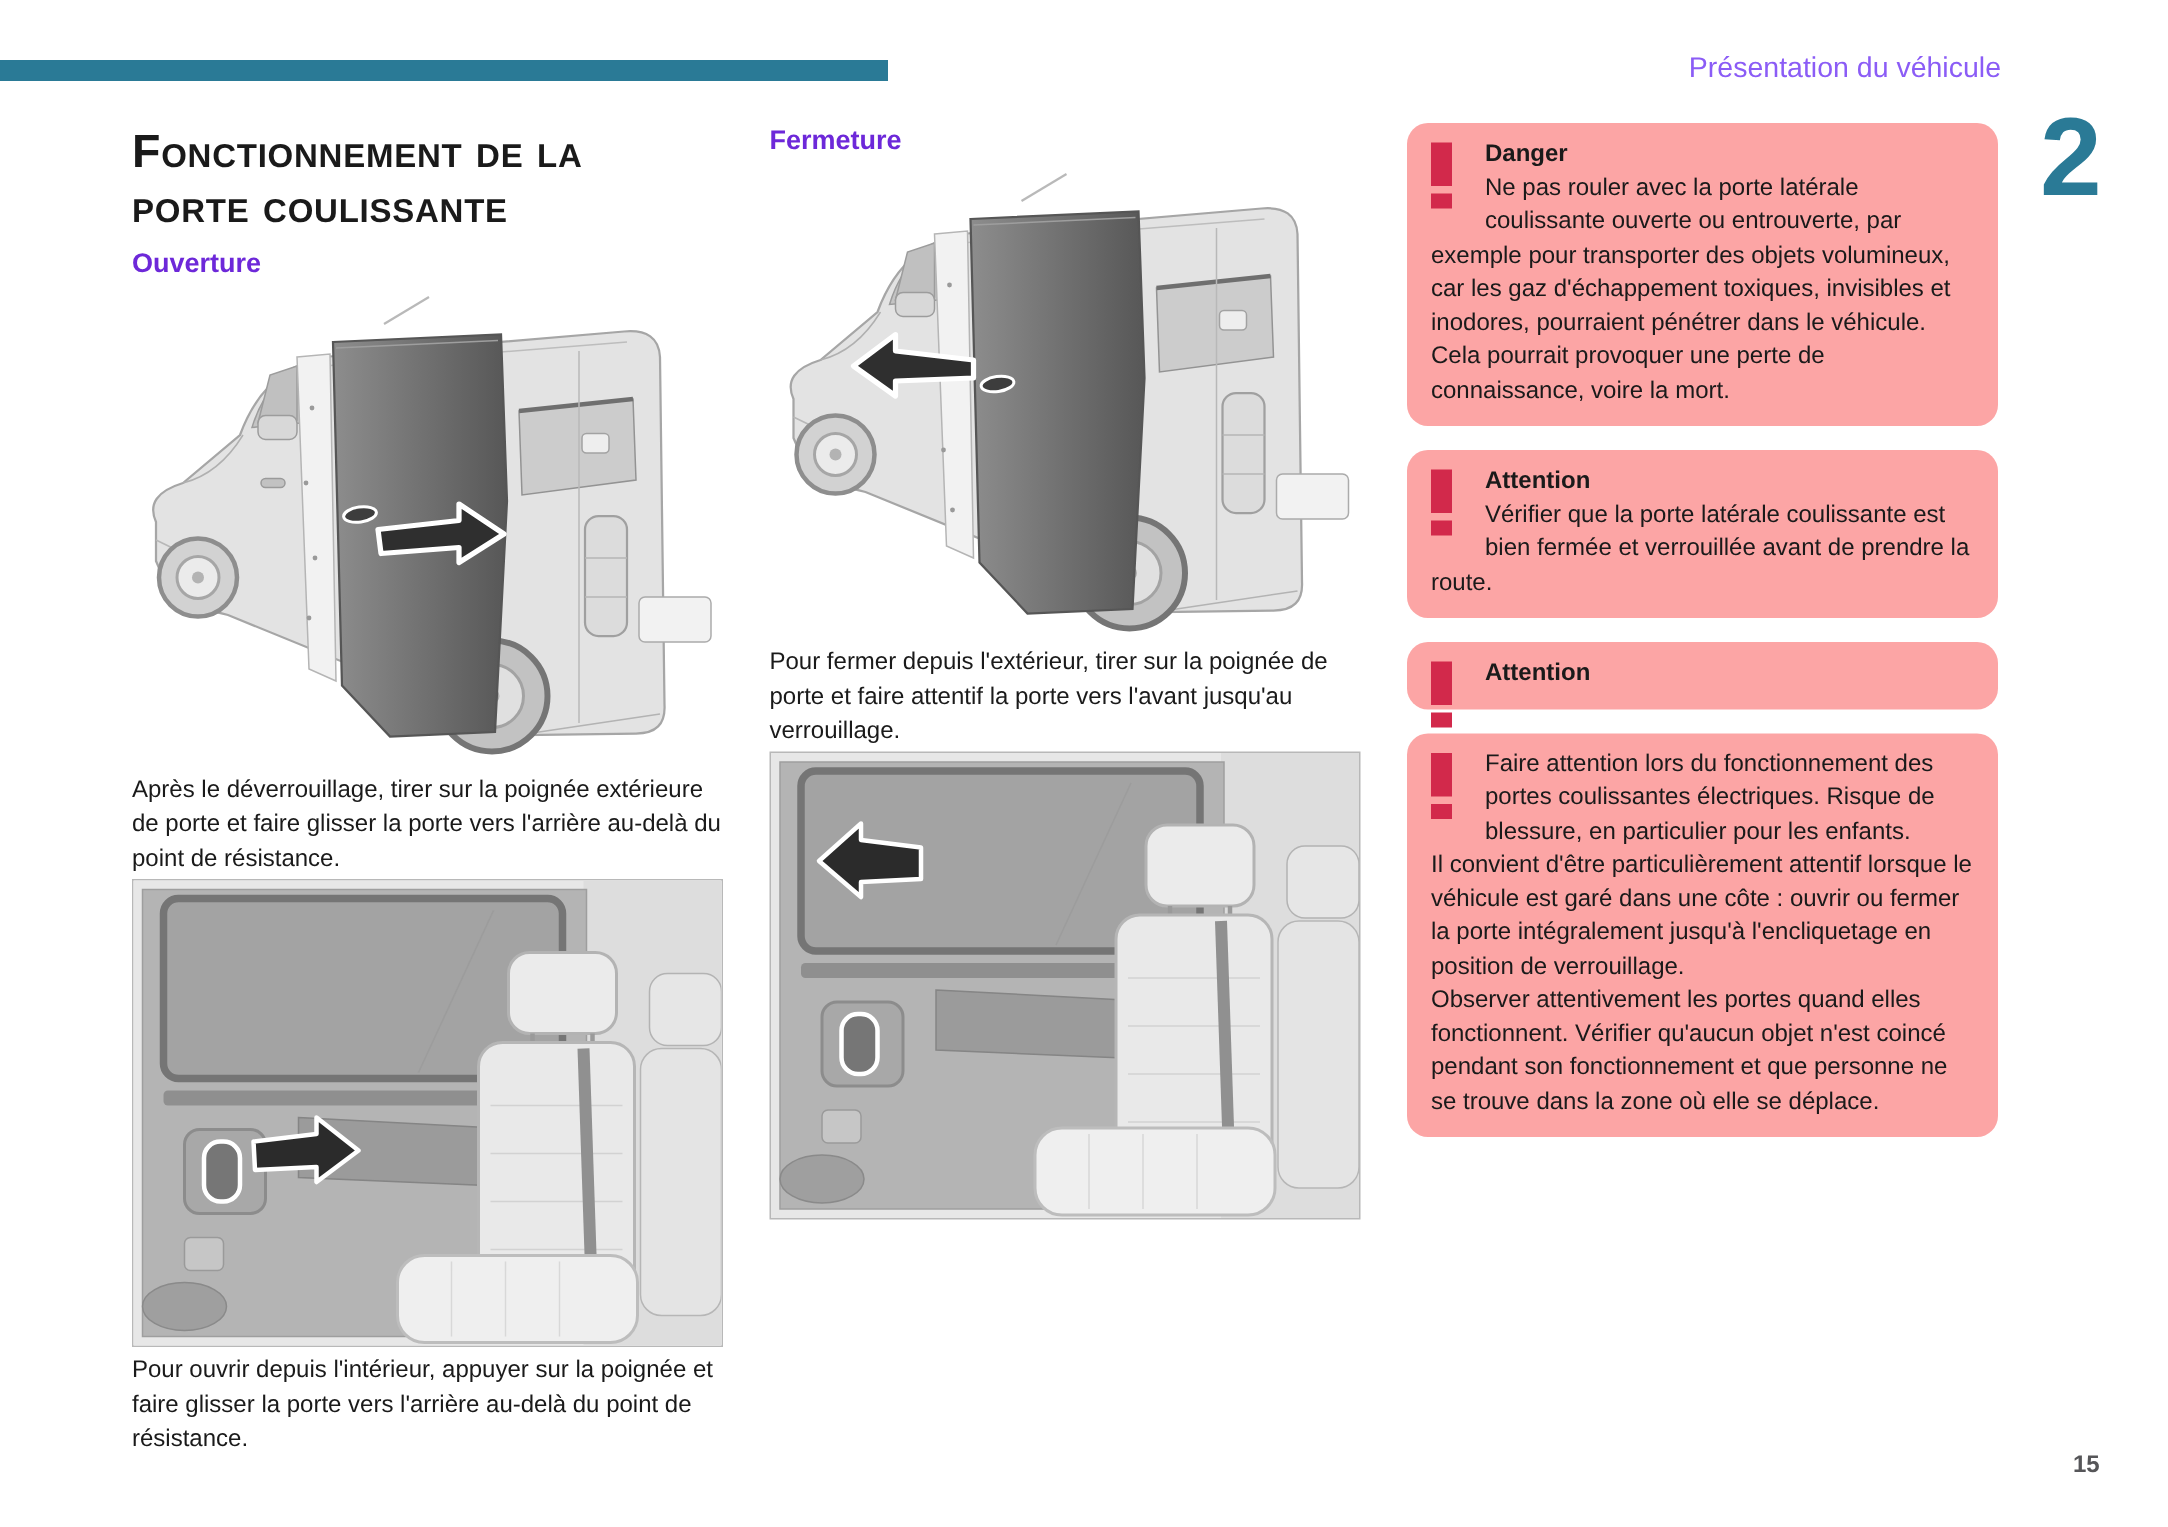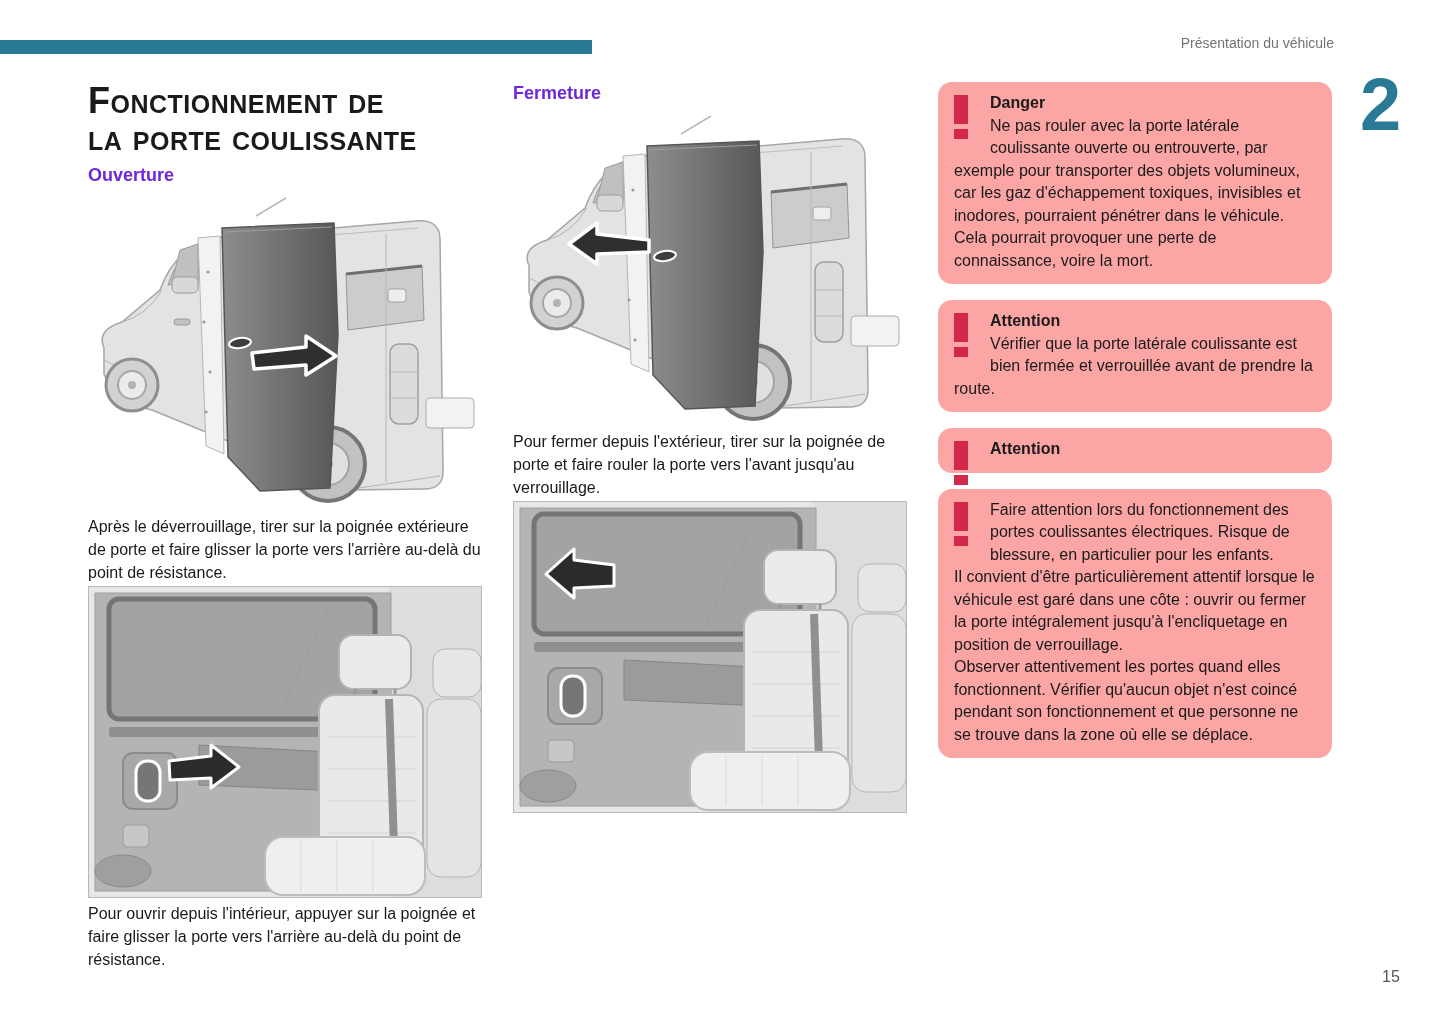--- a/index.html
+++ b/index.html
@@ -6,33 +6,33 @@
   .page{
     position:relative;
     width:1445px;height:1018px;
     background:#ffffff;
     font-family:"Liberation Sans","DejaVu Sans",sans-serif;
     color:#1a1a1a;
     overflow:hidden;
   }
   
   .accent-bar{position:absolute;left:0;top:40px;width:592px;height:14px;background:#2a7a96;}
-  .section-header{position:absolute;top:35px;right:111px;font-size:14px;color:#737373;}
+  .section-header{position:absolute;top:35px;right:111px;font-size:19px;color:#8b5cf6;}
   .chapter-number{position:absolute;left:1360px;top:68px;font-size:74px;font-weight:bold;line-height:1;color:#2a7a96;}
-  .page-number{position:absolute;left:1382px;top:968px;font-size:16px;font-weight:normal;color:#565659;text-align:center;}
+  .page-number{position:absolute;left:1382px;top:968px;font-size:16px;font-weight:bold;color:#565659;text-align:center;}
 
   
   .col{position:absolute;top:82px;}
   .col-left{left:88px;width:393px;}
   .col-mid{left:513px;width:393px;}
   .col-right{left:938px;width:394px;}
 
   h1.page-title{
     margin:0;width:332px;
-    font-size:36px;line-height:37px;font-weight:bold;
+    font-size:31px;line-height:37px;font-weight:bold;
     font-variant:small-caps;letter-spacing:.5px;color:#1a1a1a;
   }
   h2.subhead{margin:0;font-size:18px;line-height:22px;font-weight:bold;color:#6d28d9;}
   .col-left h2.subhead{margin-top:8px;}
   p.body-text{margin:0;font-size:16px;line-height:23px;color:#1a1a1a;}
 
   figure{margin:0;padding:0;}
   .fig{width:392px;background:#ffffff;}
   .fig svg{display:block;width:100%;height:auto;}
   .fig.bordered{border:1px solid #b8b8b8;}
@@ -180,21 +180,21 @@
         <circle cx="240" cy="272" r="37" fill="#c2c2c2" stroke="#757575" stroke-width="4"></circle>
         <circle cx="240" cy="272" r="21" fill="#e0e0e0" stroke="#a3a3a3" stroke-width="2"></circle>
         <circle cx="240" cy="272" r="5" fill="#adadad"></circle>
         <path d="M134 36 L246 31 L250 142 L242 296 L172 299 L140 265 Z" fill="url(#gDoor2)" stroke="#565656" stroke-width="1.5"></path>
         <path d="M136 40 L244 35" stroke="#9e9e9e" fill="none"></path>
         <ellipse cx="152" cy="146" rx="11" ry="5" transform="rotate(-8 152 146)" fill="#3d3d3d" stroke="#ffffff" stroke-width="2"></ellipse>
         <path d="M136 130 L84 124 L84 113 L56 134 L84 154 L84 144 L136 142 Z" fill="#2f2f2f" stroke="#ffffff" stroke-width="3.5" stroke-linejoin="round"></path>
       </svg>
     </figure>
 
-    <p class="body-text">Pour fermer depuis l'extérieur, tirer sur la poignée de porte et faire rouler la porte vers l'avant jusqu'au verrouillage.</p>
+    <p class="body-text">Pour fermer depuis l'extérieur, tirer sur la poignée de porte et faire attentif la porte vers l'avant jusqu'au verrouillage.</p>
 
     <figure class="fig bordered fig-int-close">
       <svg viewBox="0 0 392 310" xmlns="http://www.w3.org/2000/svg">
         <rect x="0" y="0" width="392" height="310" fill="#e7e7e7"></rect>
         <rect x="300" y="0" width="92" height="310" fill="#dddddd"></rect>
         <path d="M6 6 L302 6 L302 304 L6 304 Z" fill="#b4b4b4" stroke="#9e9e9e"></path>
         <rect x="20" y="12" width="266" height="120" rx="10" fill="#a3a3a3" stroke="#757575" stroke-width="5"></rect>
         <path d="M240 20 L190 128" stroke="#969696" opacity=".5" fill="none"></path>
         <rect x="20" y="140" width="266" height="10" rx="3" fill="#8f8f8f"></rect>
         <path d="M110 158 L298 168 L298 206 L110 198 Z" fill="#9b9b9b" stroke="#858585"></path>

